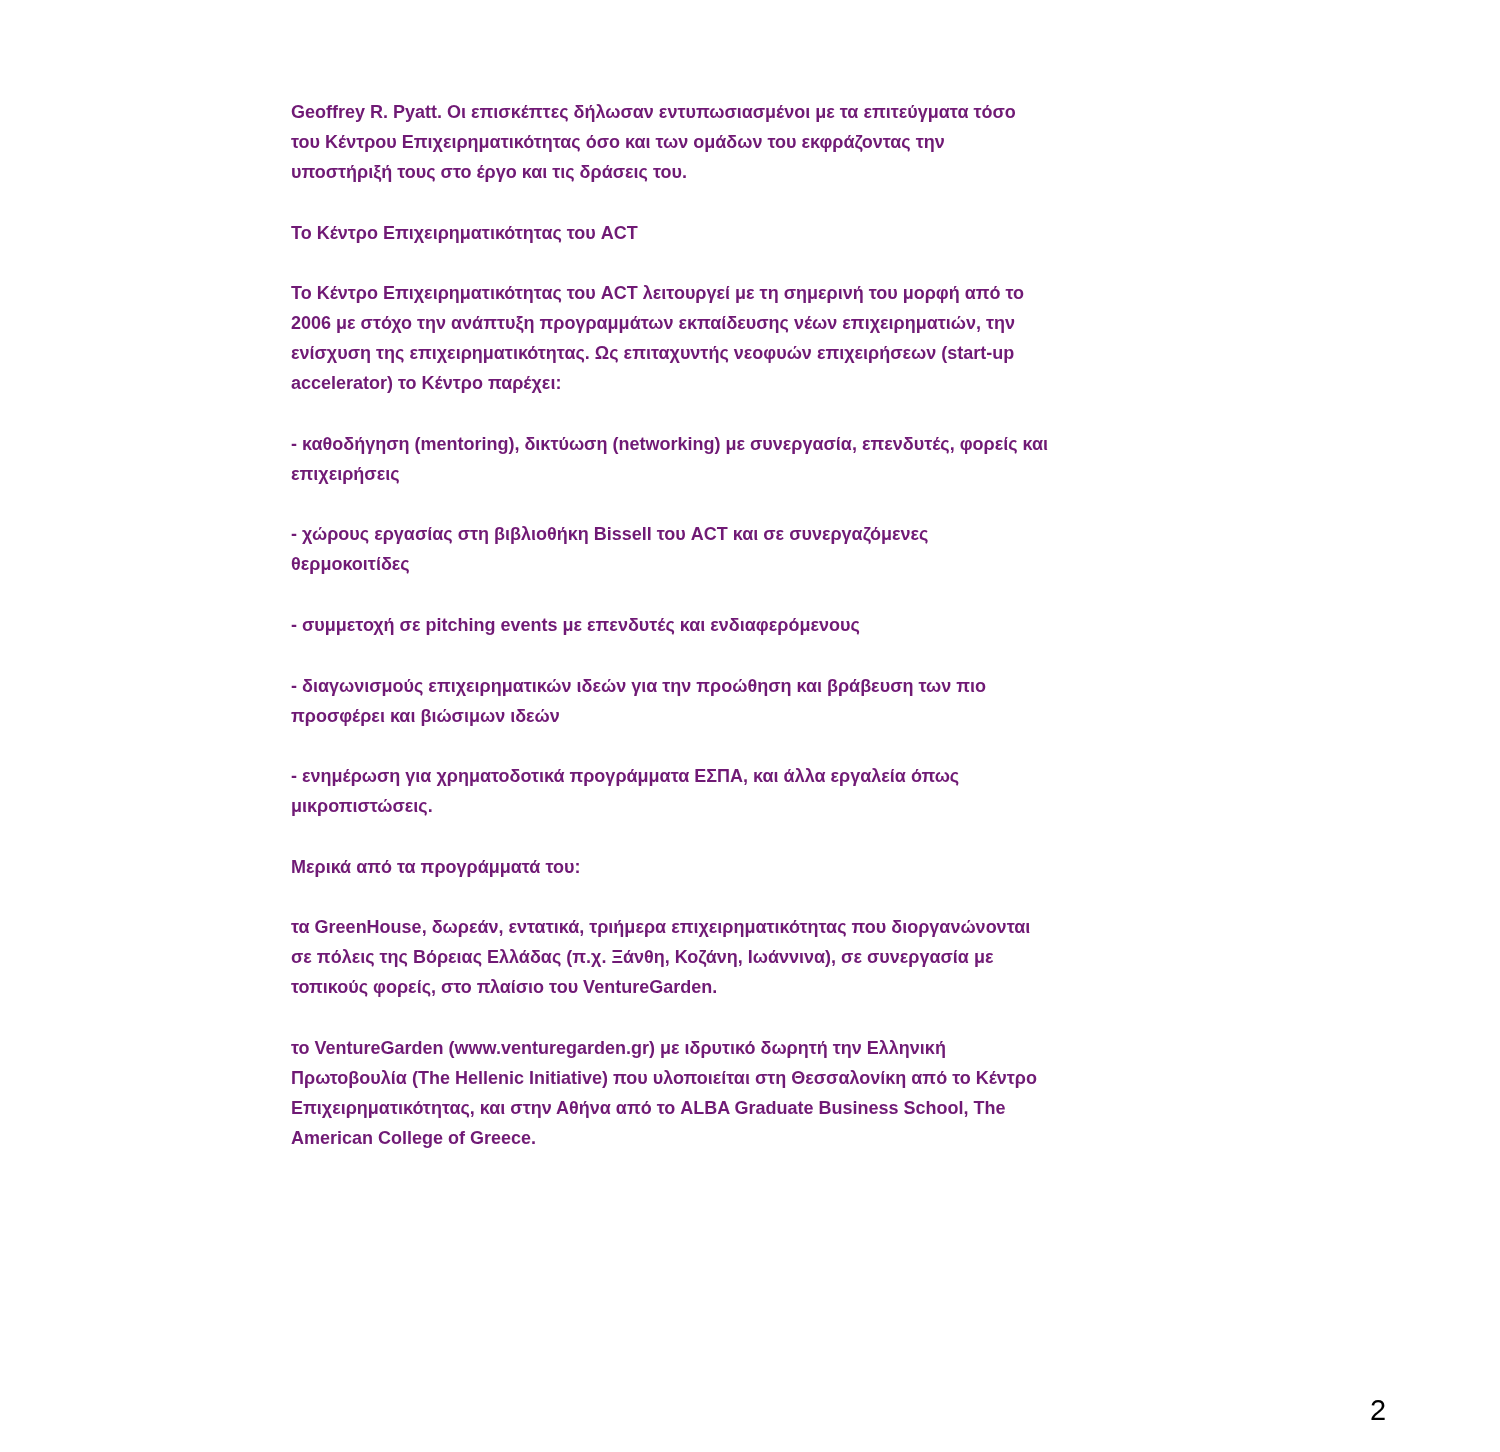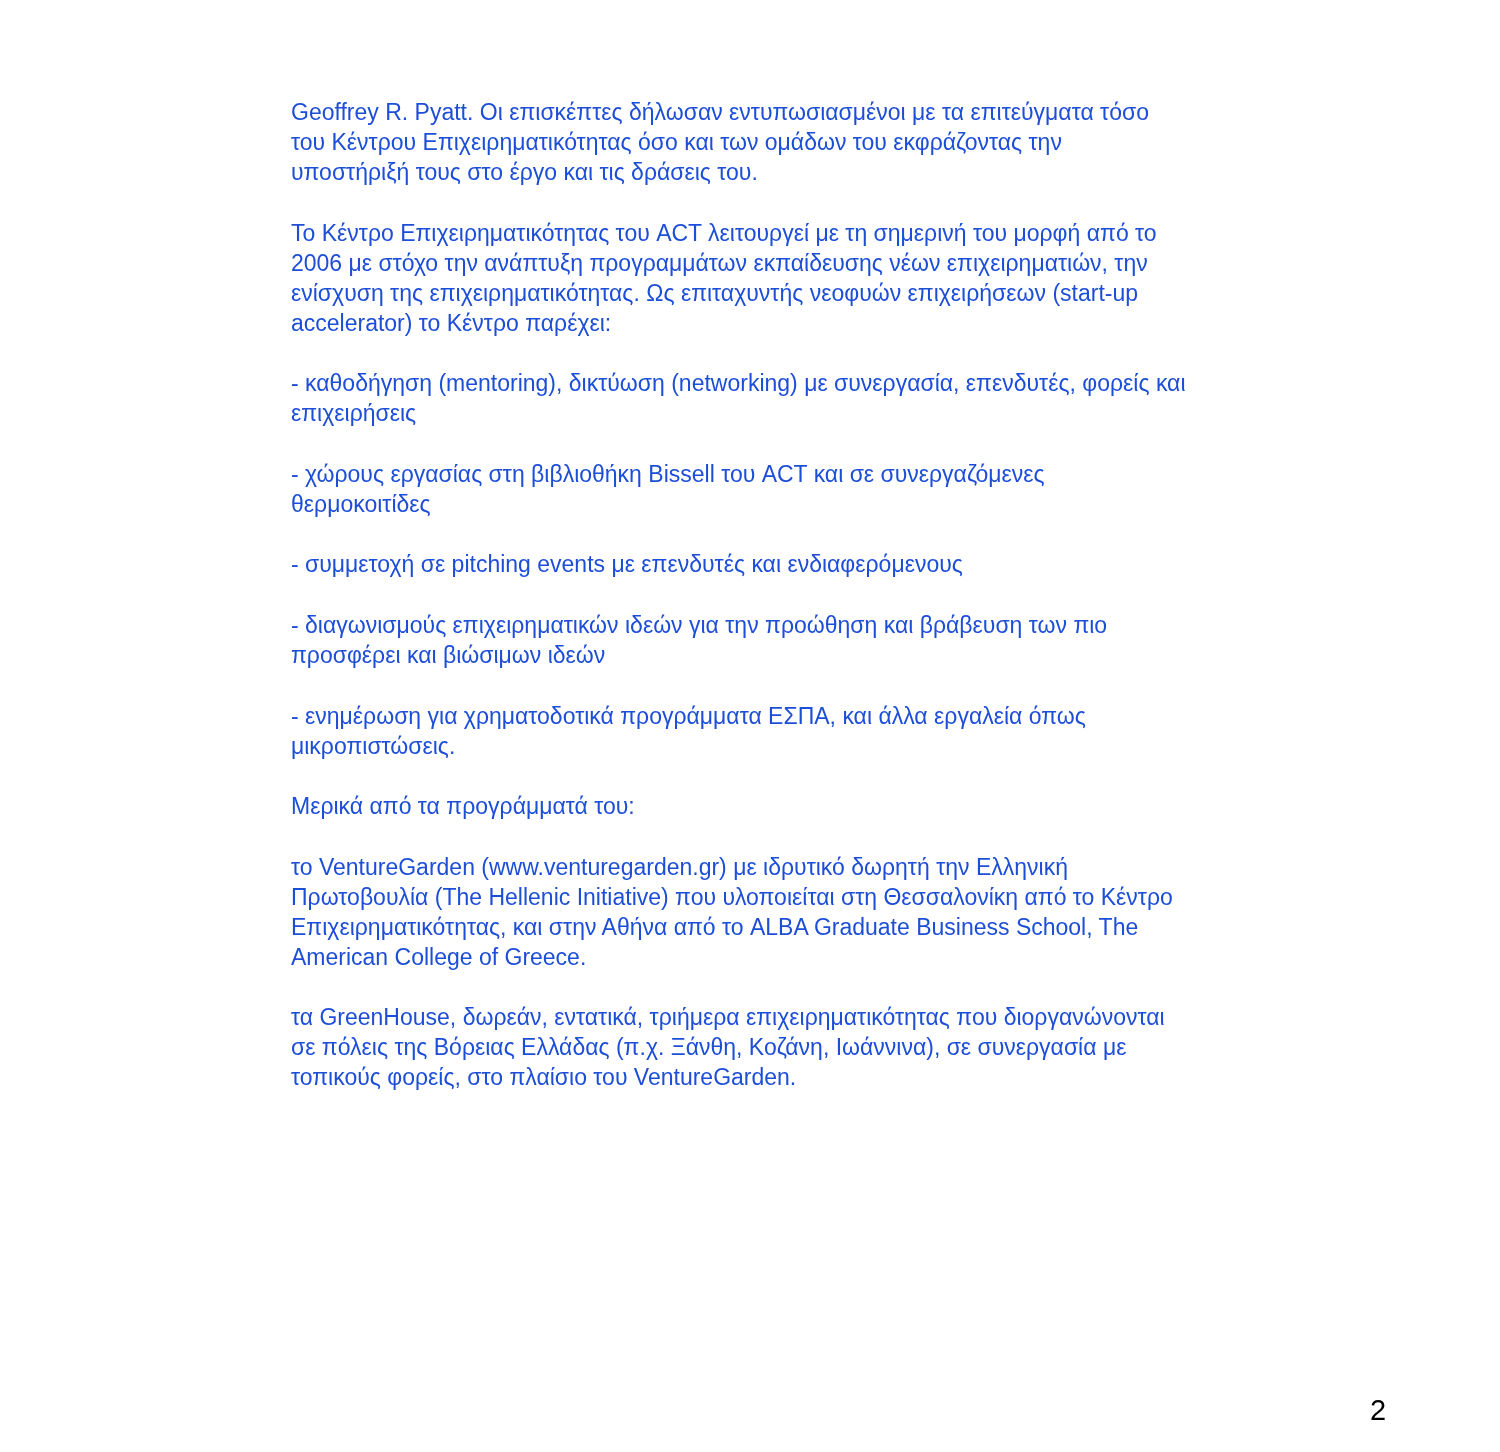--- a/index.html
+++ b/index.html
@@ -21,58 +21,60 @@
     background: #ffffff;
   }
   .page-content {
     position: absolute;
     left: 291px;
     top: 97px;
     width: 940px;
   }
   .page-content p {
     margin: 0 0 30.6px 0;
-    font-size: 23px;
+    font-size: 18px;
     line-height: 30px;
     white-space: pre-line;
-    color: #1d4ed8;
+    color: #701a75;
+    font-weight: bold;
   }
   .page-number {
     position: absolute;
     left: 1370px;
     top: 1396px;
     font-size: 29px;
     line-height: 29px;
     color: #000000;
   }
 </style>
 </head>
 <body>
 
 <div class="page">
   <div class="page-content">
     <p>Geoffrey R. Pyatt. Οι επισκέπτες δήλωσαν εντυπωσιασμένοι με τα επιτεύγματα τόσο
 του Κέντρου Επιχειρηματικότητας όσο και των ομάδων του εκφράζοντας την
 υποστήριξή τους στο έργο και τις δράσεις του.</p>
+    <p>Το Κέντρο Επιχειρηματικότητας του ACT</p>
     <p>Το Κέντρο Επιχειρηματικότητας του ACT λειτουργεί με τη σημερινή του μορφή από το
 2006 με στόχο την ανάπτυξη προγραμμάτων εκπαίδευσης νέων επιχειρηματιών, την
 ενίσχυση της επιχειρηματικότητας. Ως επιταχυντής νεοφυών επιχειρήσεων (start-up
 accelerator) το Κέντρο παρέχει:</p>
     <p>- καθοδήγηση (mentoring), δικτύωση (networking) με συνεργασία, επενδυτές, φορείς και
 επιχειρήσεις</p>
     <p>- χώρους εργασίας στη βιβλιοθήκη Bissell του ACT και σε συνεργαζόμενες
 θερμοκοιτίδες</p>
     <p>- συμμετοχή σε pitching events με επενδυτές και ενδιαφερόμενους</p>
     <p>- διαγωνισμούς επιχειρηματικών ιδεών για την προώθηση και βράβευση των πιο
 προσφέρει και βιώσιμων ιδεών</p>
     <p>- ενημέρωση για χρηματοδοτικά προγράμματα ΕΣΠΑ, και άλλα εργαλεία όπως
 μικροπιστώσεις.</p>
     <p>Μερικά από τα προγράμματά του:</p>
+    <p>τα GreenHouse, δωρεάν, εντατικά, τριήμερα επιχειρηματικότητας που διοργανώνονται
+σε πόλεις της Βόρειας Ελλάδας (π.χ. Ξάνθη, Κοζάνη, Ιωάννινα), σε συνεργασία με
+τοπικούς φορείς, στο πλαίσιο του VentureGarden.</p>
     <p>το VentureGarden (www.venturegarden.gr) με ιδρυτικό δωρητή την Ελληνική
 Πρωτοβουλία (The Hellenic Initiative) που υλοποιείται στη Θεσσαλονίκη από το Κέντρο
 Επιχειρηματικότητας, και στην Αθήνα από το ALBA Graduate Business School, The
 American College of Greece.</p>
-    <p>τα GreenHouse, δωρεάν, εντατικά, τριήμερα επιχειρηματικότητας που διοργανώνονται
-σε πόλεις της Βόρειας Ελλάδας (π.χ. Ξάνθη, Κοζάνη, Ιωάννινα), σε συνεργασία με
-τοπικούς φορείς, στο πλαίσιο του VentureGarden.</p>
   </div>
   <div class="page-number">2</div>
 </div>
 
 </body></html>

